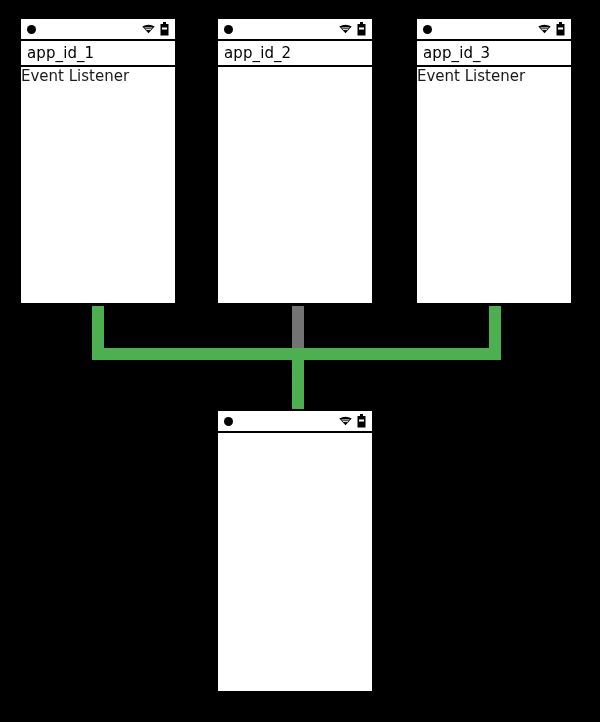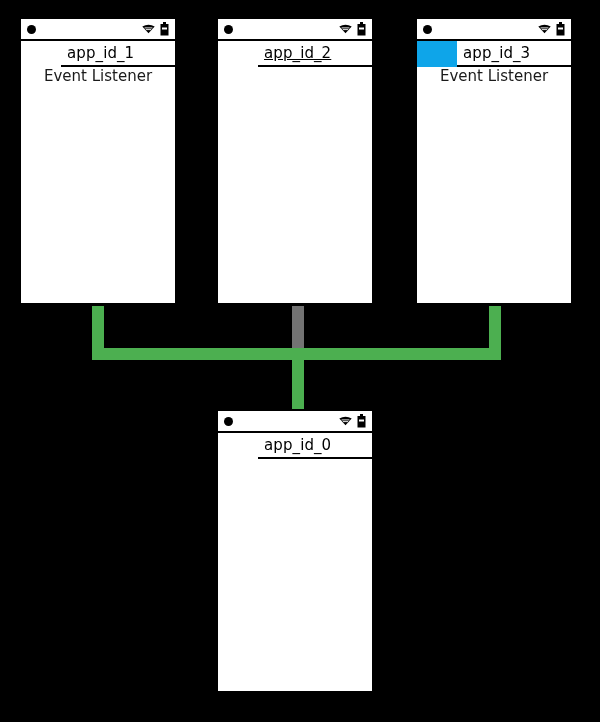--- a/index.html
+++ b/index.html
@@ -76,40 +76,38 @@
 
   .titlebar {
     height: 26px;
     flex: 0 0 26px;
     background: #ffffff;
     border-bottom: 2px solid #000000;
     box-sizing: border-box;
     display: flex;
     align-items: center;
     padding-left: 6px;
-    margin-left: 40px;
   }
   .titlebar-text {
     font-size: 15px;
     color: #000000;
     line-height: 1;
     white-space: nowrap;
     letter-spacing: 0.1px;
   }
 
   .screen {
     flex: 1 1 auto;
     background: #ffffff;
     position: relative;
   }
   .screen-label {
     position: absolute;
     left: 0;
     right: 0;
-    text-align: center;
     font-size: 15px;
     color: #1a1a1a;
     white-space: nowrap;
   }
 </style>
 </head>
 <body>
 
 <div id="stage">
     <div class="wire" style="left: 92px; top: 306px; width: 12px; height: 52px; background: rgb(76, 175, 80);"></div>
@@ -135,21 +133,21 @@
           </svg>
         </div>
       </div>
       <div class="titlebar">
         <span class="titlebar-text">app_id_1</span>
       </div>
       <div class="screen">
         <div class="screen-label ">Event Listener</div>
       </div>
     </div>
-    <div class="phone" style="left: 216px; top: 17px; width: 158px; height: 288px; border-color: rgb(0, 0, 0); background: rgb(255, 255, 255); text-decoration: underline;">
+    <div class="phone" style="left: 216px; top: 17px; width: 158px; height: 288px; border-color: rgb(0, 0, 0); background: rgb(255, 255, 255);">
       <div class="statusbar">
         <div class="status-left">
           <span class="dot-icon"></span>
         </div>
         <div class="status-spacer"></div>
         <div class="status-right">
           <svg width="13" height="10" viewBox="0 0 13 10" class="wifi-icon">
             <path d="M0.3 2.6 L6.5 9.2 L12.7 2.6 Q6.5 -0.9 0.3 2.6 Z" fill="#000000"></path>
             <path d="M2.6 3.9 L10.4 3.9 M3.9 5.6 L9.1 5.6" stroke="#ffffff" stroke-width="0.9"></path>
           </svg>
@@ -201,17 +199,14 @@
             <path d="M0.3 2.6 L6.5 9.2 L12.7 2.6 Q6.5 -0.9 0.3 2.6 Z" fill="#000000"></path>
             <path d="M2.6 3.9 L10.4 3.9 M3.9 5.6 L9.1 5.6" stroke="#ffffff" stroke-width="0.9"></path>
           </svg>
           <svg width="9" height="14" viewBox="0 0 9 14" class="battery-icon">
             <rect x="3" y="0" width="3" height="2" fill="#000000"></rect>
             <rect x="0.5" y="2" width="8" height="11.5" fill="#000000"></rect>
             <rect x="2" y="5.5" width="5" height="2" fill="#ffffff"></rect>
           </svg>
         </div>
       </div>
-      <div class="titlebar">
-        <span class="titlebar-text">app_id_0</span>
-      </div>
     </div>
   </div>
 
 </body></html>

